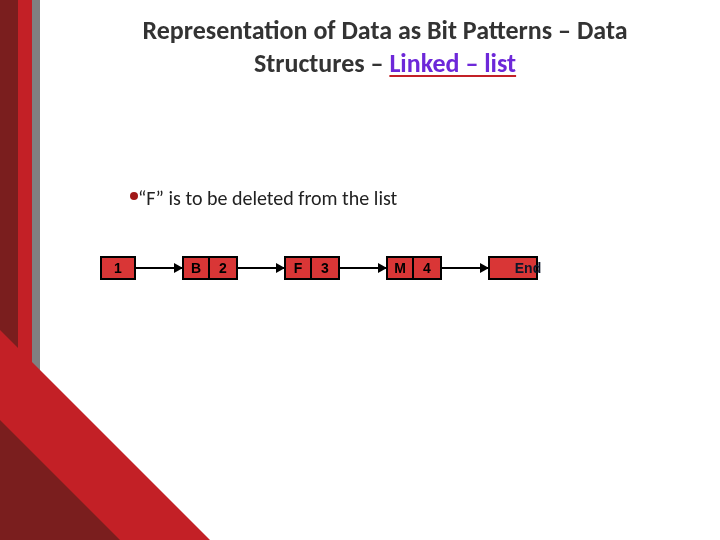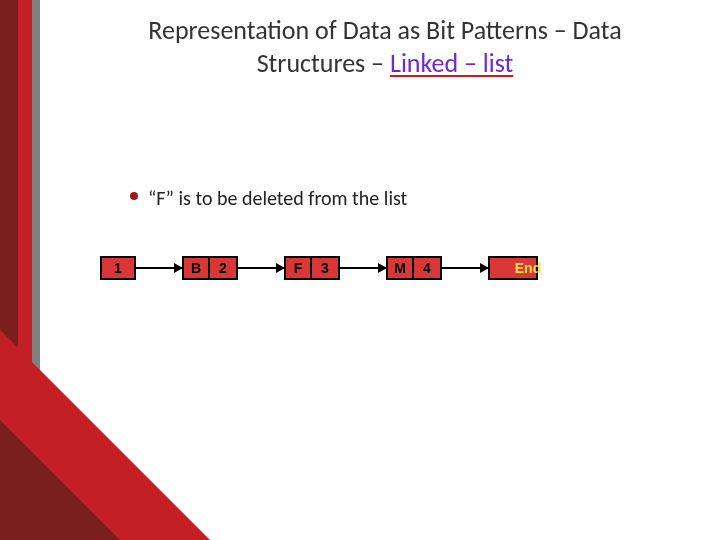--- a/index.html
+++ b/index.html
@@ -65,38 +65,37 @@
     border-bottom: 120px solid #7a1e1e;
     z-index: 6;
   }
   .title {
     position: absolute;
     top: 14px;
     left: 90px;
     right: 40px;
     text-align: center;
     font-size: 26px;
-    font-weight: 400;
+    font-weight: 700;
     color: #333;
     line-height: 1.25;
   }
   .title .underlined {
     text-decoration: underline;
     text-decoration-color: #c32026;
     text-decoration-thickness: 2px;
     text-underline-offset: 3px;
     color: #6d28d9;
   }
   .bullet-line {
     position: absolute;
     top: 186px;
     left: 130px;
     display: flex;
     align-items: center;
-    gap: 10px;
   }
   .bullet-dot {
     width: 8px;
     height: 8px;
     border-radius: 50%;
     background: #a01818;
     flex: 0 0 auto;
     margin-top: 6px;
     align-self: flex-start;
   }
@@ -169,21 +168,21 @@
     width: 50px;
     height: 24px;
     background: #d93636;
     border: 2px solid #000;
     display: flex;
     align-items: center;
     justify-content: center;
     font-family: Arial, sans-serif;
     font-size: 14px;
     font-weight: bold;
-    color: #fde047;
+    color: #0f172a;
     box-sizing: border-box;
     flex: 0 0 auto;
     padding-left: 30px;
   }
 </style>
 </head>
 <body>
 
 <div class="left-stripe">
   <div class="stripe-dark"></div>

